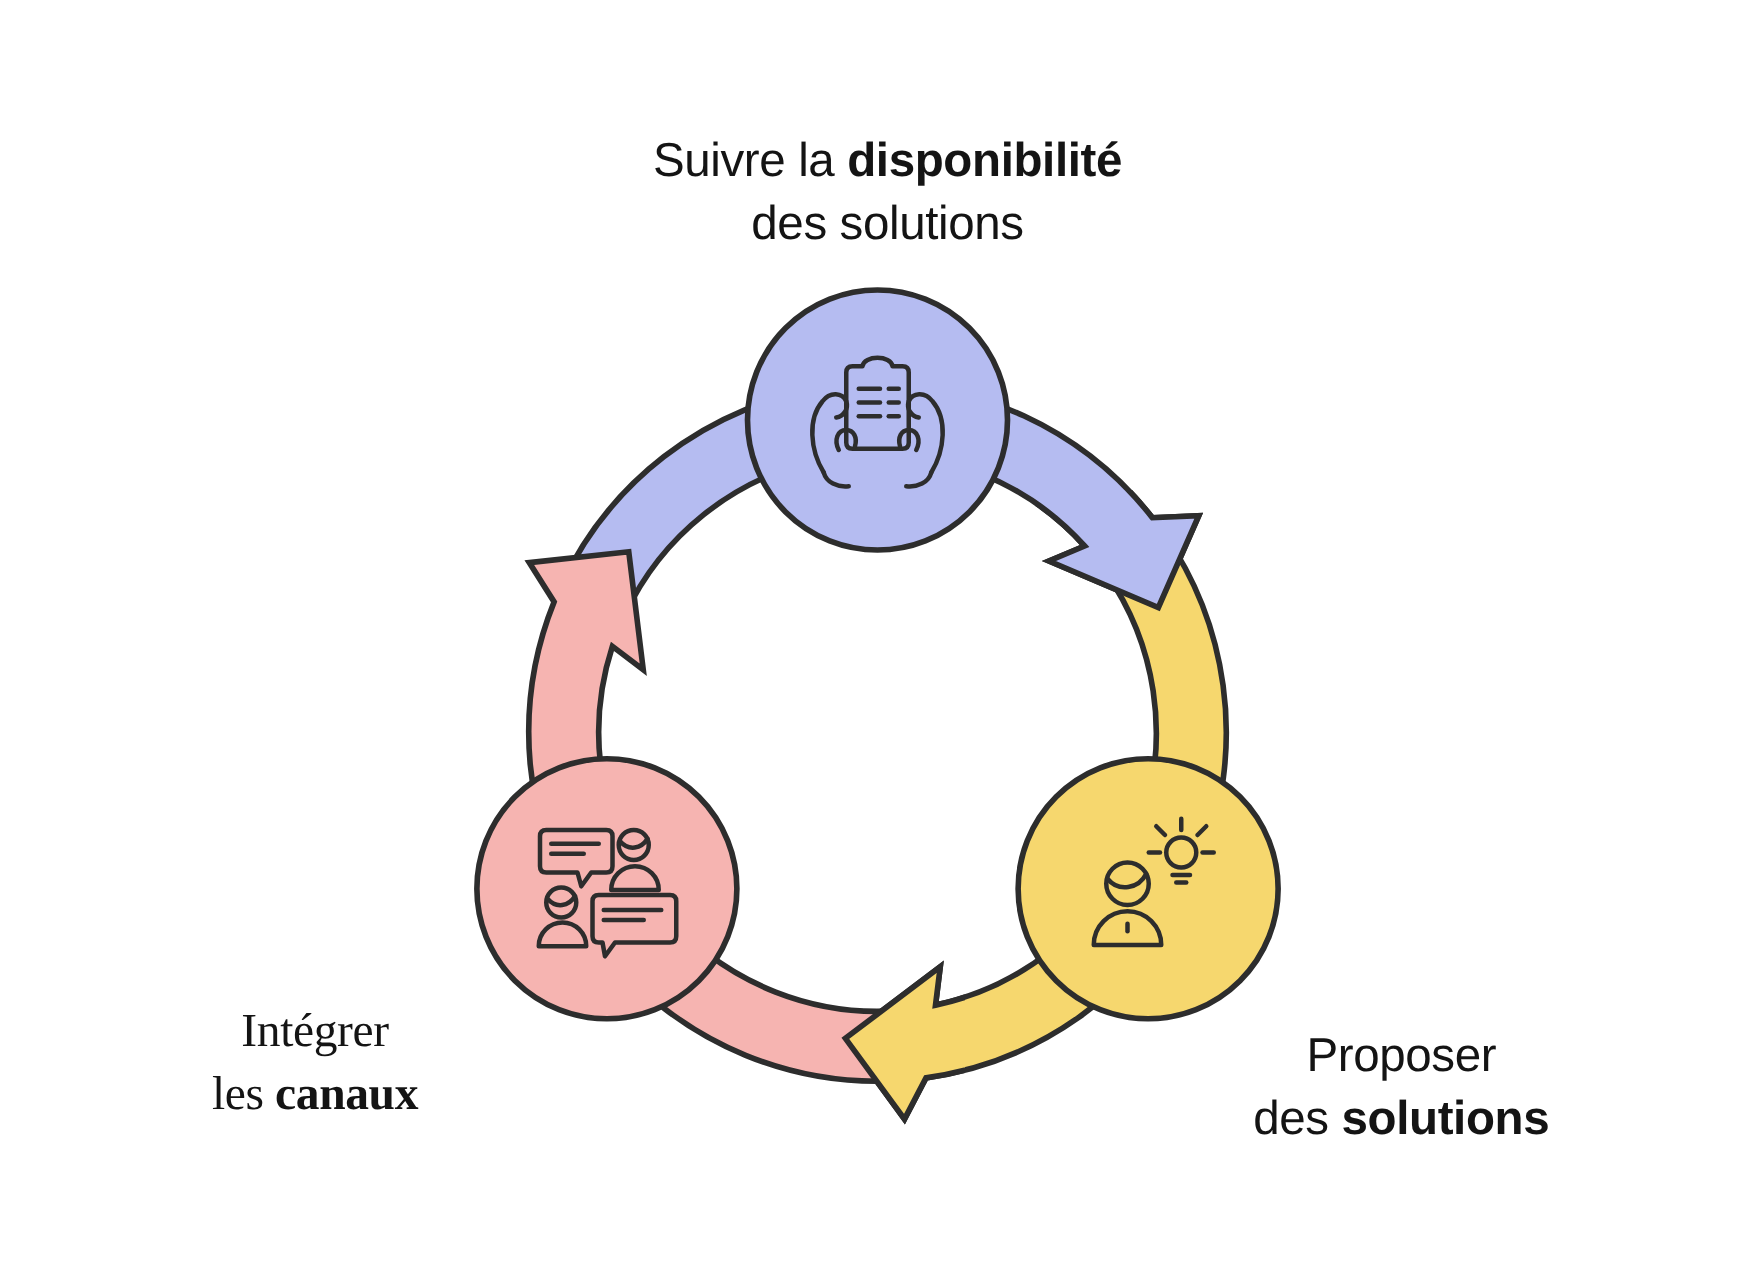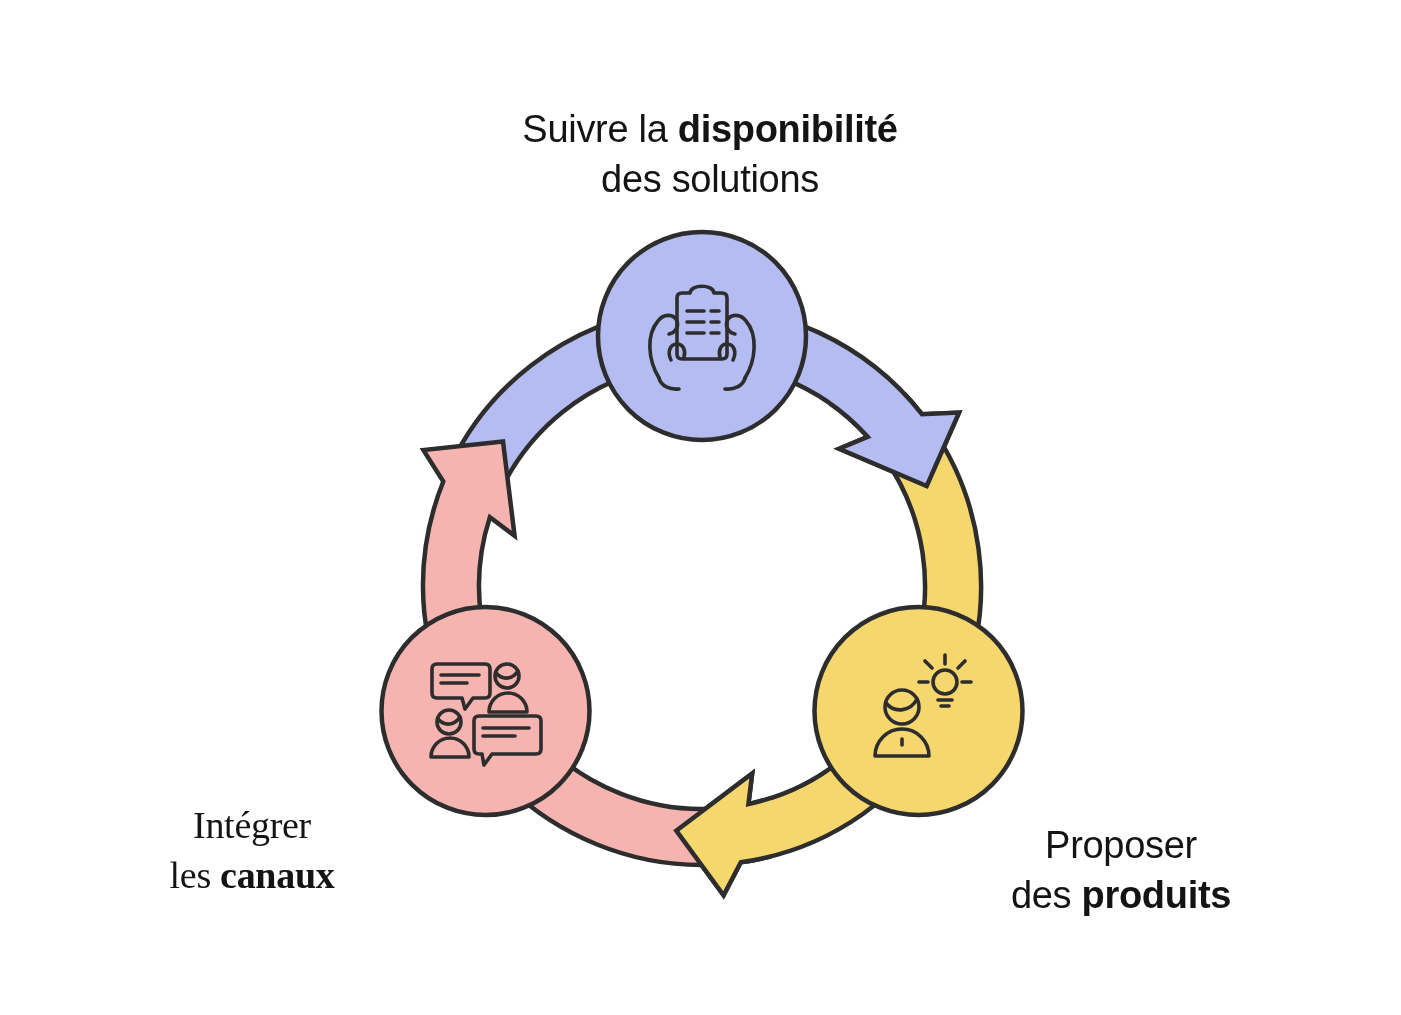--- a/index.html
+++ b/index.html
@@ -100,21 +100,21 @@
     </g>
   </svg>
 
   <div class="label" style="left:698px; top:104px;margin-left:12px;">
     <div><span>Suivre la </span><span class="b">disponibilité</span></div>
     <div><span>des solutions</span><span class="b"></span></div>
   </div>
 
   <div class="label" style="left:1121px; top:800px;margin-top:20px;">
     <div><span>Proposer</span><span class="b"></span></div>
-    <div><span>des </span><span class="b">produits</span></div>
+    <div><span>des </span><span class="b">solutions</span></div>
   </div>
 
   <div class="label" style="left:252px; top:800px;font-family:Liberation Serif, serif;">
     <div><span>Intégrer</span><span class="b"></span></div>
     <div><span>les </span><span class="b">canaux</span></div>
   </div>
 
 </div>
 
 </body></html>

